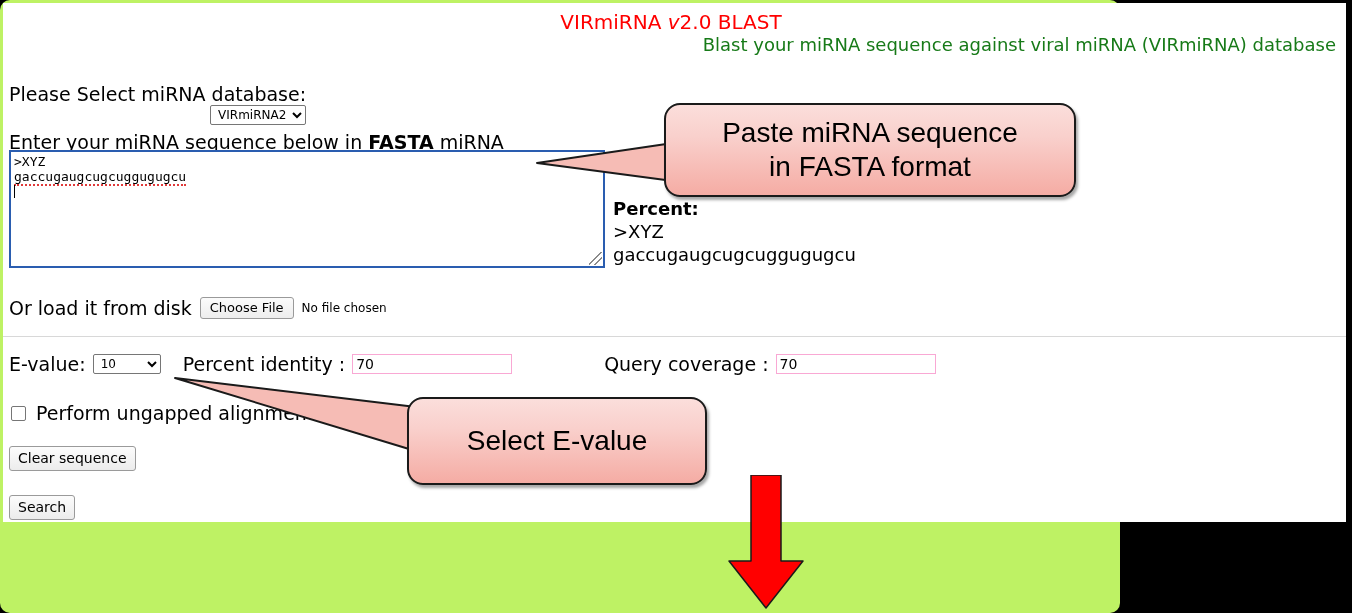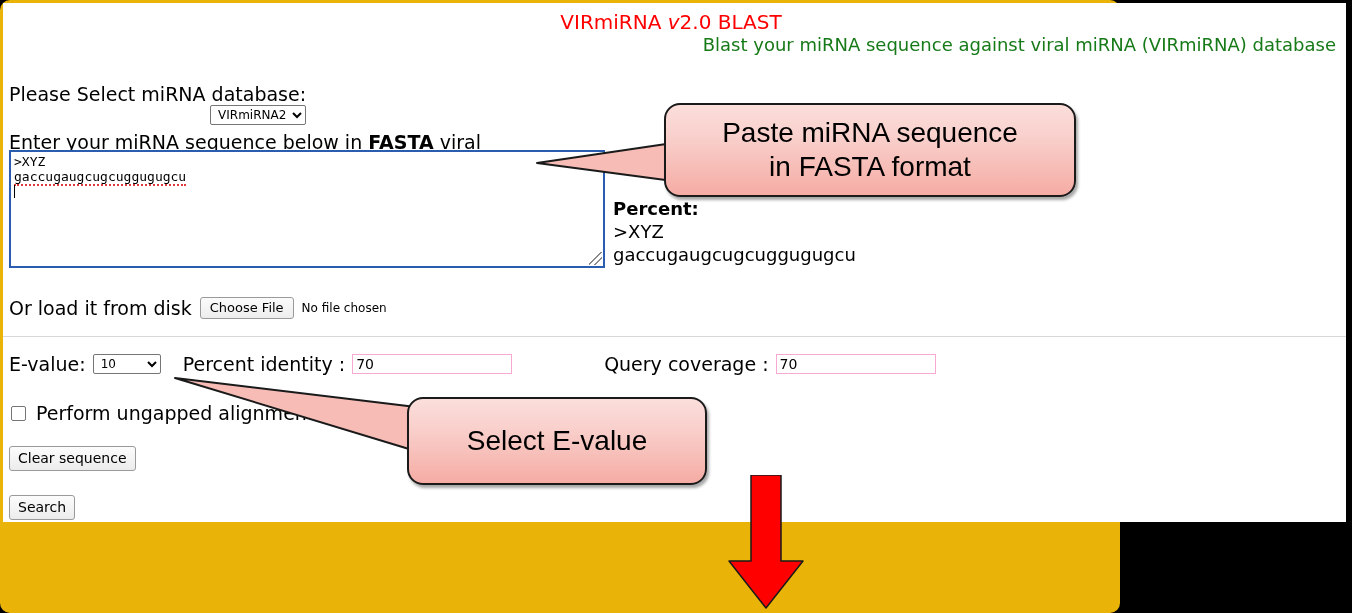--- a/index.html
+++ b/index.html
@@ -13,21 +13,21 @@
     height: 613px;
     overflow: hidden;
     font-family: "DejaVu Sans", "Liberation Sans", sans-serif;
   }
 
   
   #screen {
     position: relative;
     width: 1120px;
     height: 613px;
-    background: #eab308;
+    background: #bef264;
     border-radius: 10px;
   }
   #page {
     position: absolute;
     left: 3px;
     top: 3px;
     width: 1343px;
     height: 519px;
     background: #ffffff;
     overflow: hidden;
@@ -303,21 +303,21 @@
       <div class="subtitle-line">Blast your miRNA sequence against viral miRNA (VIRmiRNA) database</div>
     </div>
 
     <div id="db-row" class="row-label">
       <span class="lbl">Please Select miRNA database:</span>
       <select class="native" id="db-select">
         <option>VIRmiRNA2</option>
       </select>
     </div>
 
-    <div id="seq-label" class="row-label"><span>Enter your miRNA sequence below in </span><b>FASTA</b><span> viral</span></div>
+    <div id="seq-label" class="row-label"><span>Enter your miRNA sequence below in </span><b>FASTA</b><span> miRNA</span></div>
 
     <div id="seq-area">
       <div id="seq-text"><span>&gt;XYZ</span><br><span class="spell">gaccugaugcugcuggugugcu</span><br><span id="caret"></span></div>
       <div id="resize-grip"></div>
     </div>
 
     <div id="example">
       <div class="ex-head">Percent:</div>
       <div>&gt;XYZ</div>
       <div>gaccugaugcugcuggugugcu</div>

